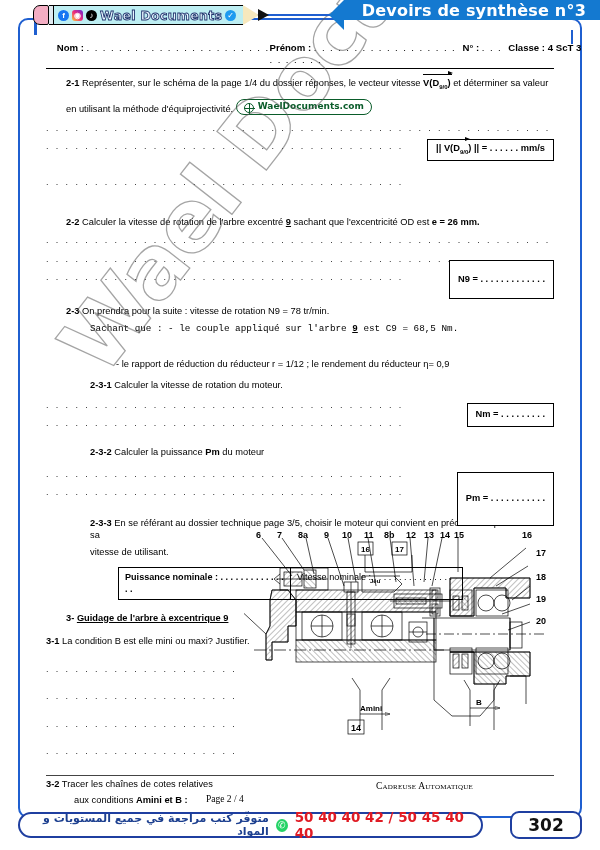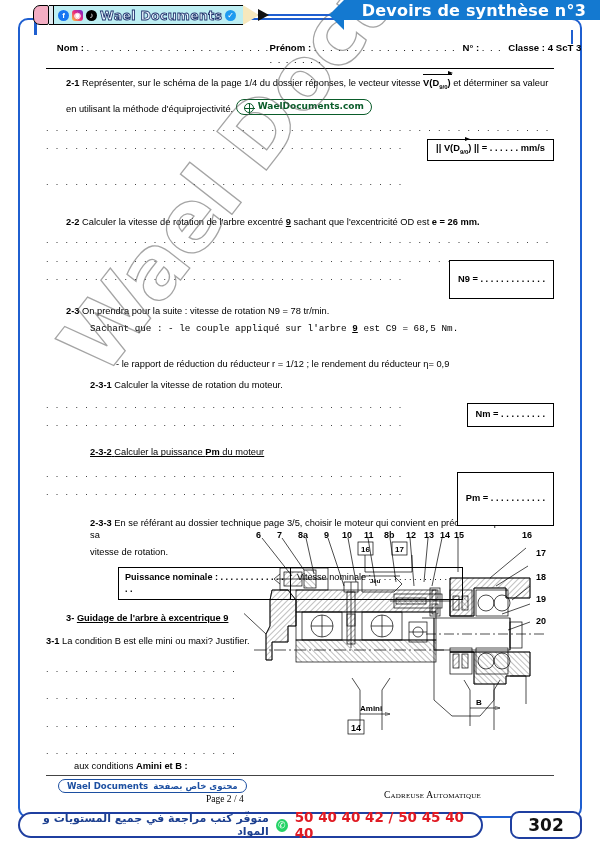--- a/index.html
+++ b/index.html
@@ -173,21 +173,21 @@
     font-family:"DejaVu Sans", sans-serif;
   }
 
   
   .sheet-foot{
     position:absolute;left:46px;top:775px;width:508px;
     border-top:1.6px solid #444; padding-top:4px;
     font-family:"Liberation Serif", serif; font-size:9.5px;
   }
   .sheet-foot .pg{ position:absolute;left:160px;top:18px; }
-  .sheet-foot .doc{ position:absolute;left:330px;top:14px; font-variant:small-caps; letter-spacing:.2px;margin-left:8px;}
+  .sheet-foot .doc{ position:absolute;left:330px;top:5px; font-variant:small-caps; letter-spacing:.2px;}
 
   
   .botbar{
     position:absolute;left:18px;bottom:8px;width:564px;height:30px;
   }
   .phonepill{
     position:absolute;left:0;top:0;height:26px;width:465px;
     border:2px solid #1f3fa0;border-radius:13px;background:#fff;
     display:flex;align-items:center;justify-content:flex-start;gap:7px;
     padding:0 10px; direction:rtl;
@@ -321,39 +321,39 @@
   </div>
 
   <div class="dotline" style="width:355px;margin-top:9px;">. . . . . . . . . . . . . . . . . . . . . . . . . . . . . . . . . . . . . . . . . . . . . . . . . . . . . . . . . . . . . . . . . . . . . . . . . . . . . .</div>
   <div style="position:relative;height:22px;">
     <div class="dotline" style="width:355px;">. . . . . . . . . . . . . . . . . . . . . . . . . . . . . . . . . . . . . . . . . . . . . . . . . . . . . . . . . . . . . . . . . . . . . . . . . . . . . .</div>
     <div class="ansbox" style="position:absolute;right:0;top:-15px;padding:5px 8px;">
       <span>Nm = . . . . . . . . .</span>
     </div>
   </div>
 
-  <div class="q ind2" style="text-decoration:underline;">
+  <div class="q ind2" style="">
     <b>2-3-2</b>
     <span>Calculer la puissance </span><b>Pm</b><span> du moteur</span>
   </div>
 
   <div class="dotline" style="width:355px;margin-top:10px;">. . . . . . . . . . . . . . . . . . . . . . . . . . . . . . . . . . . . . . . . . . . . . . . . . . . . . . . . . . . . . . . . . . . . . . . . . . . . . .</div>
   <div style="position:relative;height:22px;">
     <div class="dotline" style="width:355px;">. . . . . . . . . . . . . . . . . . . . . . . . . . . . . . . . . . . . . . . . . . . . . . . . . . . . . . . . . . . . . . . . . . . . . . . . . . . . . .</div>
     <div class="ansbox" style="position:absolute;right:0;top:-15px;padding:20px 8px;">
       <span>Pm = . . . . . . . . . . .</span>
     </div>
   </div>
 
   <div class="q ind2" style="margin-top:9px;">
     <b>2-3-3</b>
     <span>En se référant au dossier technique page 3/5, choisir le moteur qui convient en précisant sa puissance et sa</span>
   </div>
   <div class="q ind2" style="margin-top:5px;">
-    <span>vitesse de rotation.</span>
+    <span>vitesse de utilisant.</span>
   </div>
 
   <div class="nomtable">
     <div>Puissance nominale : . . . . . . . . . . . . . . .</div>
     <div>Vitesse nominale : . . . . . . . . . . . . . . . .</div>
   </div>
 
   <div class="q ind1" style="margin-top:13px;">
     <b>3-</b>
     <b class="u">Guidage de l'arbre à excentrique 9</b>
@@ -362,20 +362,24 @@
   <div class="q" style="margin-top:11px;">
     <b>3-1</b>
     <span>La condition B est elle mini ou maxi? Justifier.</span>
   </div>
 
   <div class="dotline" style="width:195px;margin-top:17px;">. . . . . . . . . . . . . . . . . . . . . . . . . . . . . . . . . . . . . . . . . . . . . . . . . . . . . . . . . . . . . . . . . . . . . . . . . . . . . .</div>
   <div class="dotline" style="width:195px;margin-top:16px;">. . . . . . . . . . . . . . . . . . . . . . . . . . . . . . . . . . . . . . . . . . . . . . . . . . . . . . . . . . . . . . . . . . . . . . . . . . . . . .</div>
   <div class="dotline" style="width:195px;margin-top:16px;">. . . . . . . . . . . . . . . . . . . . . . . . . . . . . . . . . . . . . . . . . . . . . . . . . . . . . . . . . . . . . . . . . . . . . . . . . . . . . .</div>
   <div class="dotline" style="width:195px;margin-top:16px;">. . . . . . . . . . . . . . . . . . . . . . . . . . . . . . . . . . . . . . . . . . . . . . . . . . . . . . . . . . . . . . . . . . . . . . . . . . . . . .</div>
 
+  <div class="q" style="margin-top:22px;">
+    <b>3-2</b>
+    <span>Tracer les chaînes de cotes relatives</span>
+  </div>
   <div class="q" style="margin-top:4px;padding-left:28px;">
     <span>aux conditions </span><b>Amini et B :</b>
   </div>
   <div style="margin-top:6px;padding-left:12px;">
     <span class="arbadge">
       <span>محتوى خاص بصفحة</span>
       <span>Wael Documents</span>
     </span>
   </div>
 </div>

